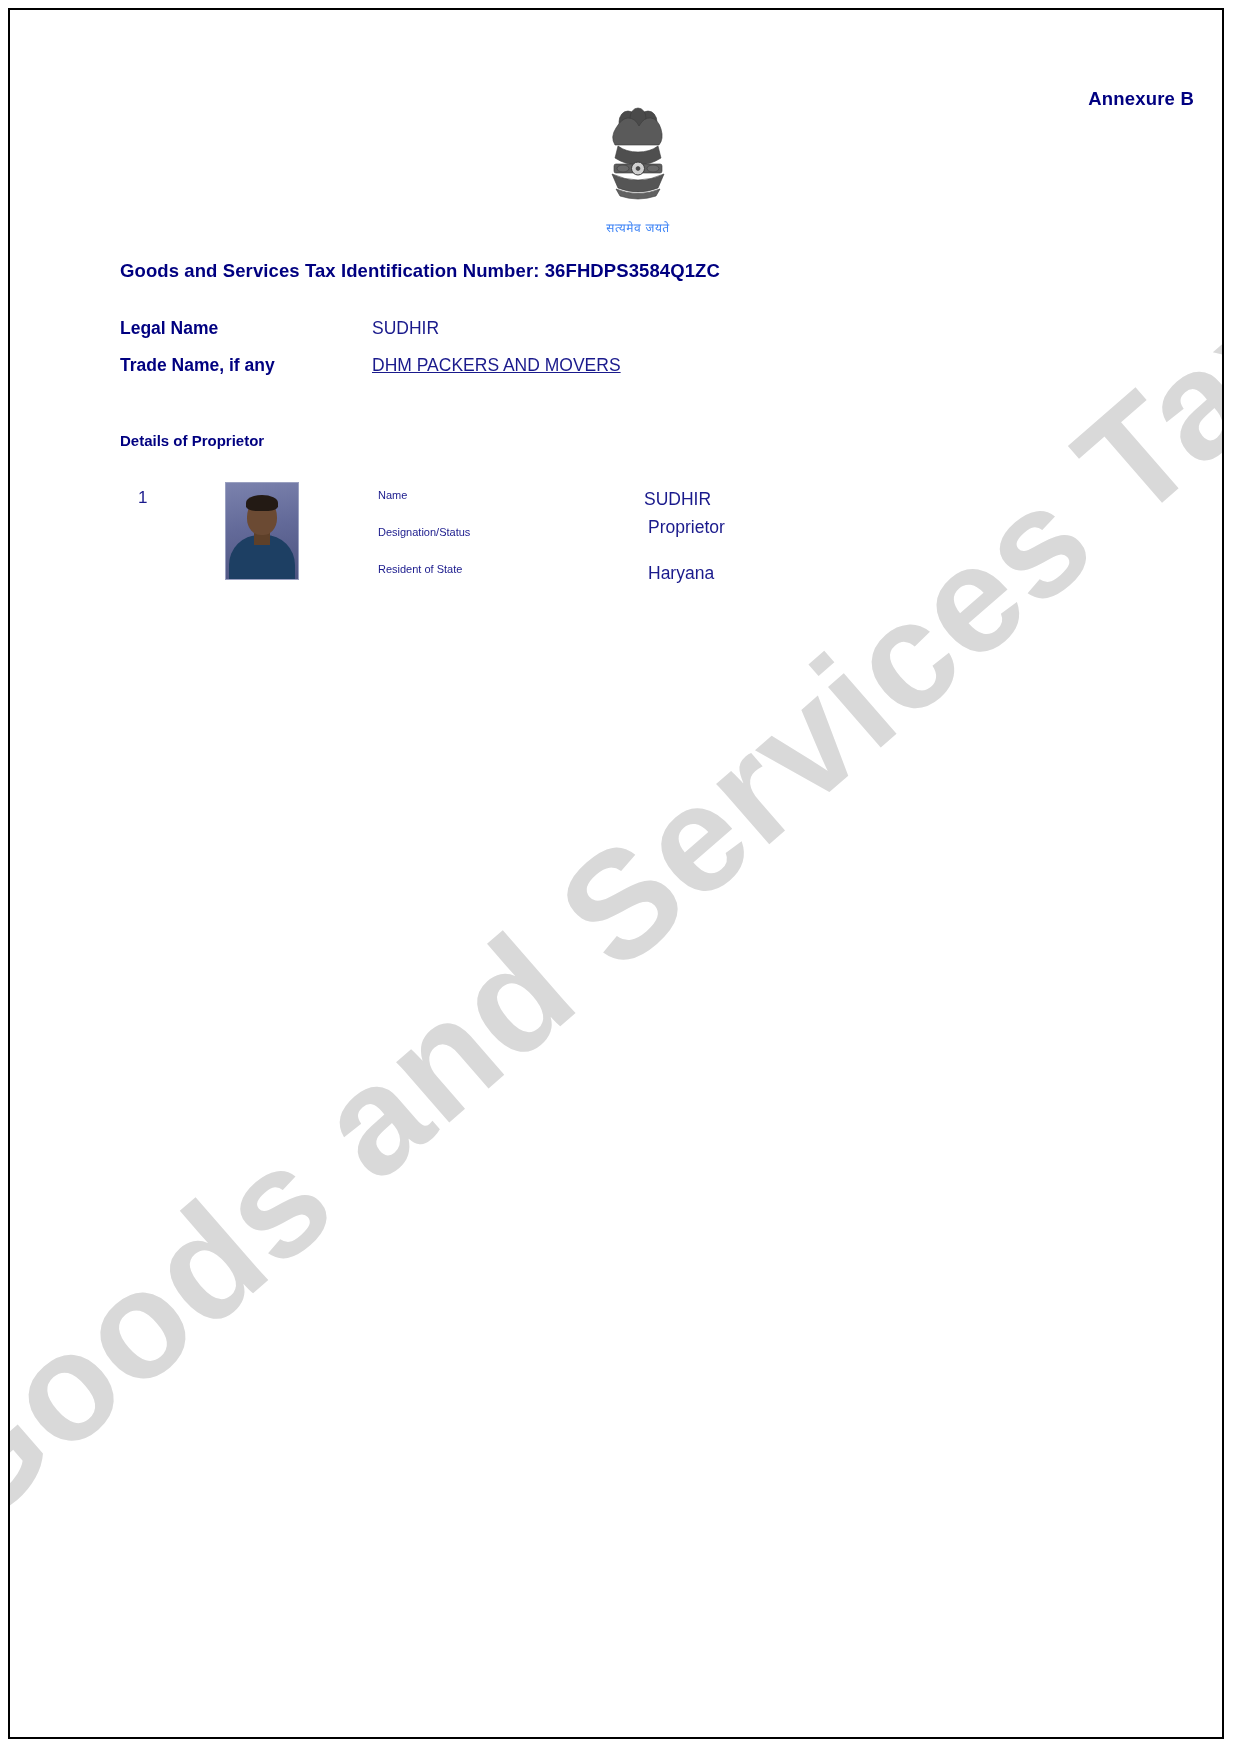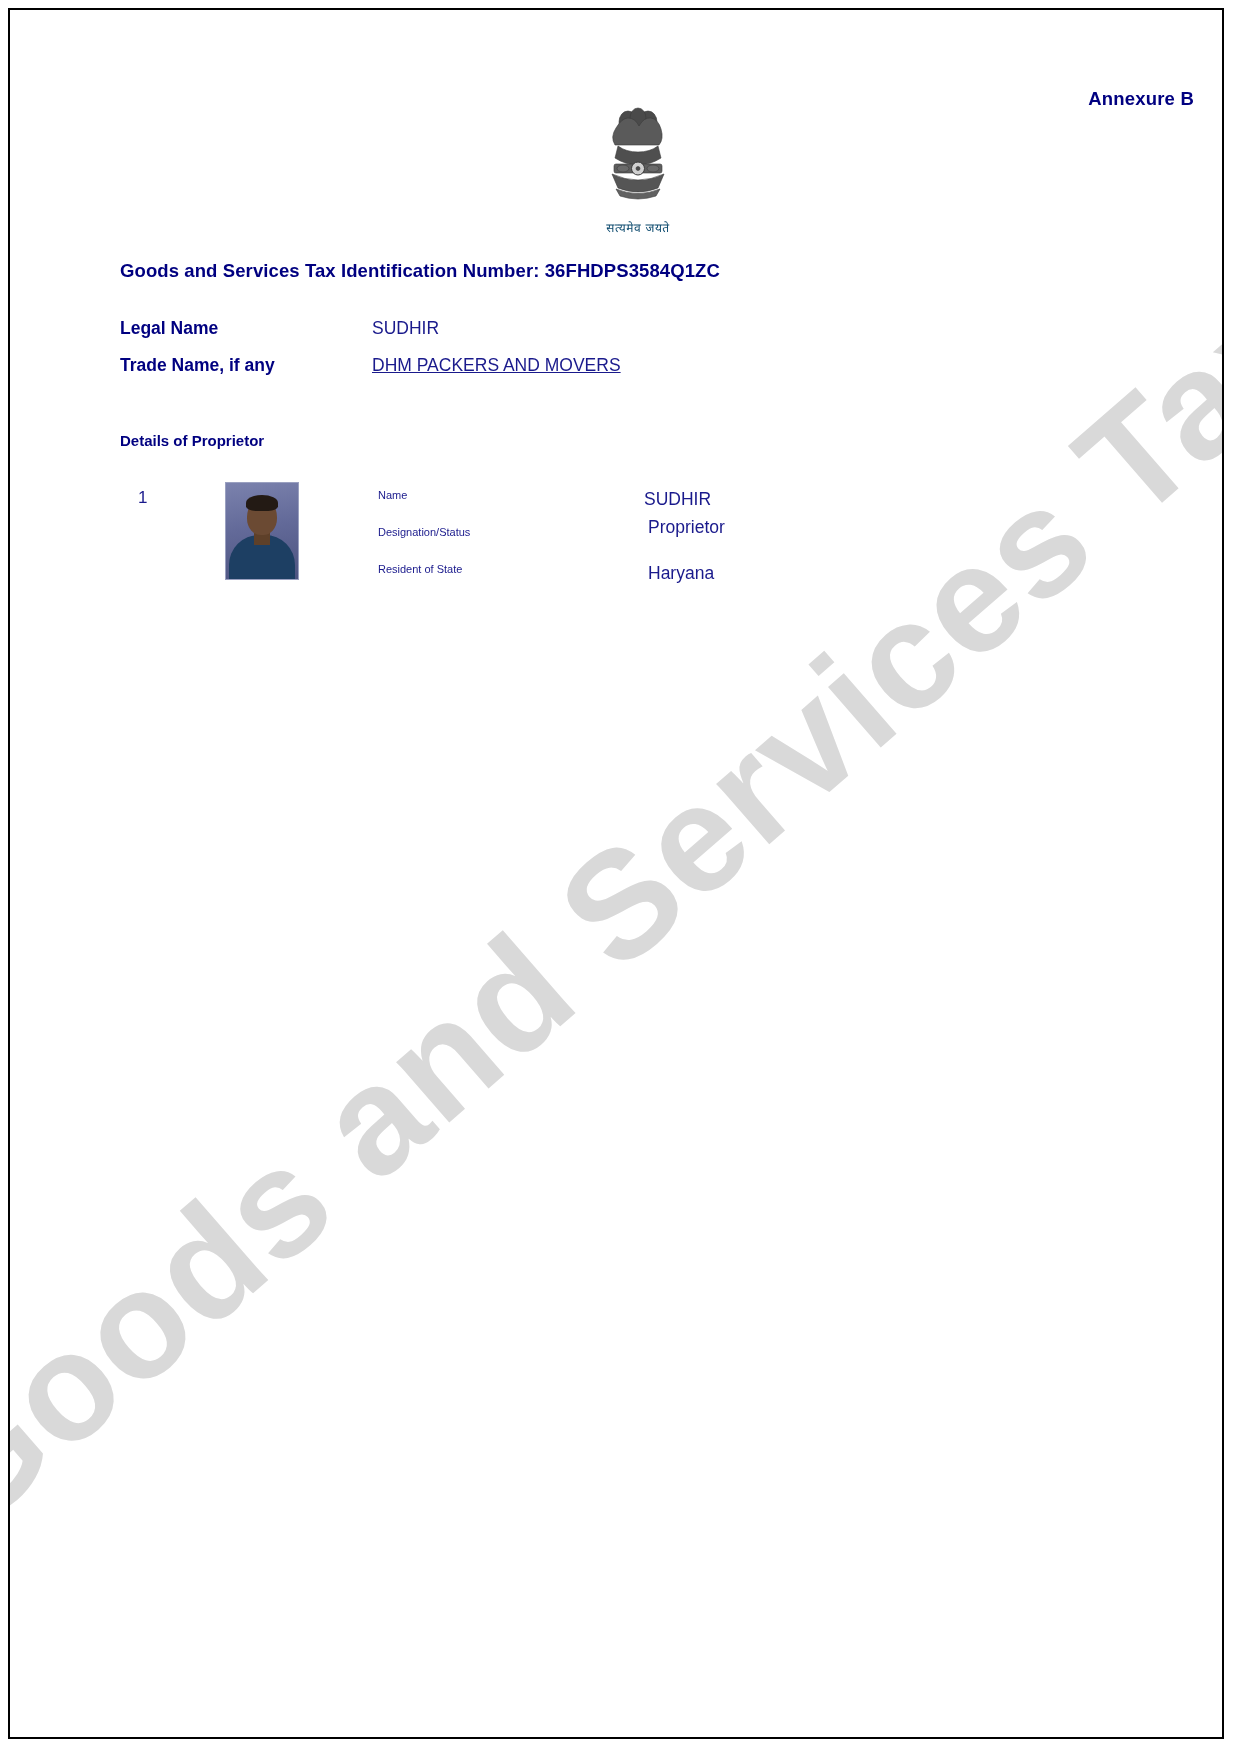--- a/index.html
+++ b/index.html
@@ -73,21 +73,21 @@
     display: flex;
     flex-direction: column;
     align-items: center;
   }
   .emblem-svg {
     display: block;
   }
   .emblem-motto {
     margin-top: 1px;
     font-size: 12px;
-    color: #0c4a6e;
+    color: #3b82f6;
     font-family: "DejaVu Sans", sans-serif;
     letter-spacing: 0.5px;
   }
 
   .content {
     position: absolute;
     left: 0;
     top: 0;
     width: 100%;
     height: 100%;

